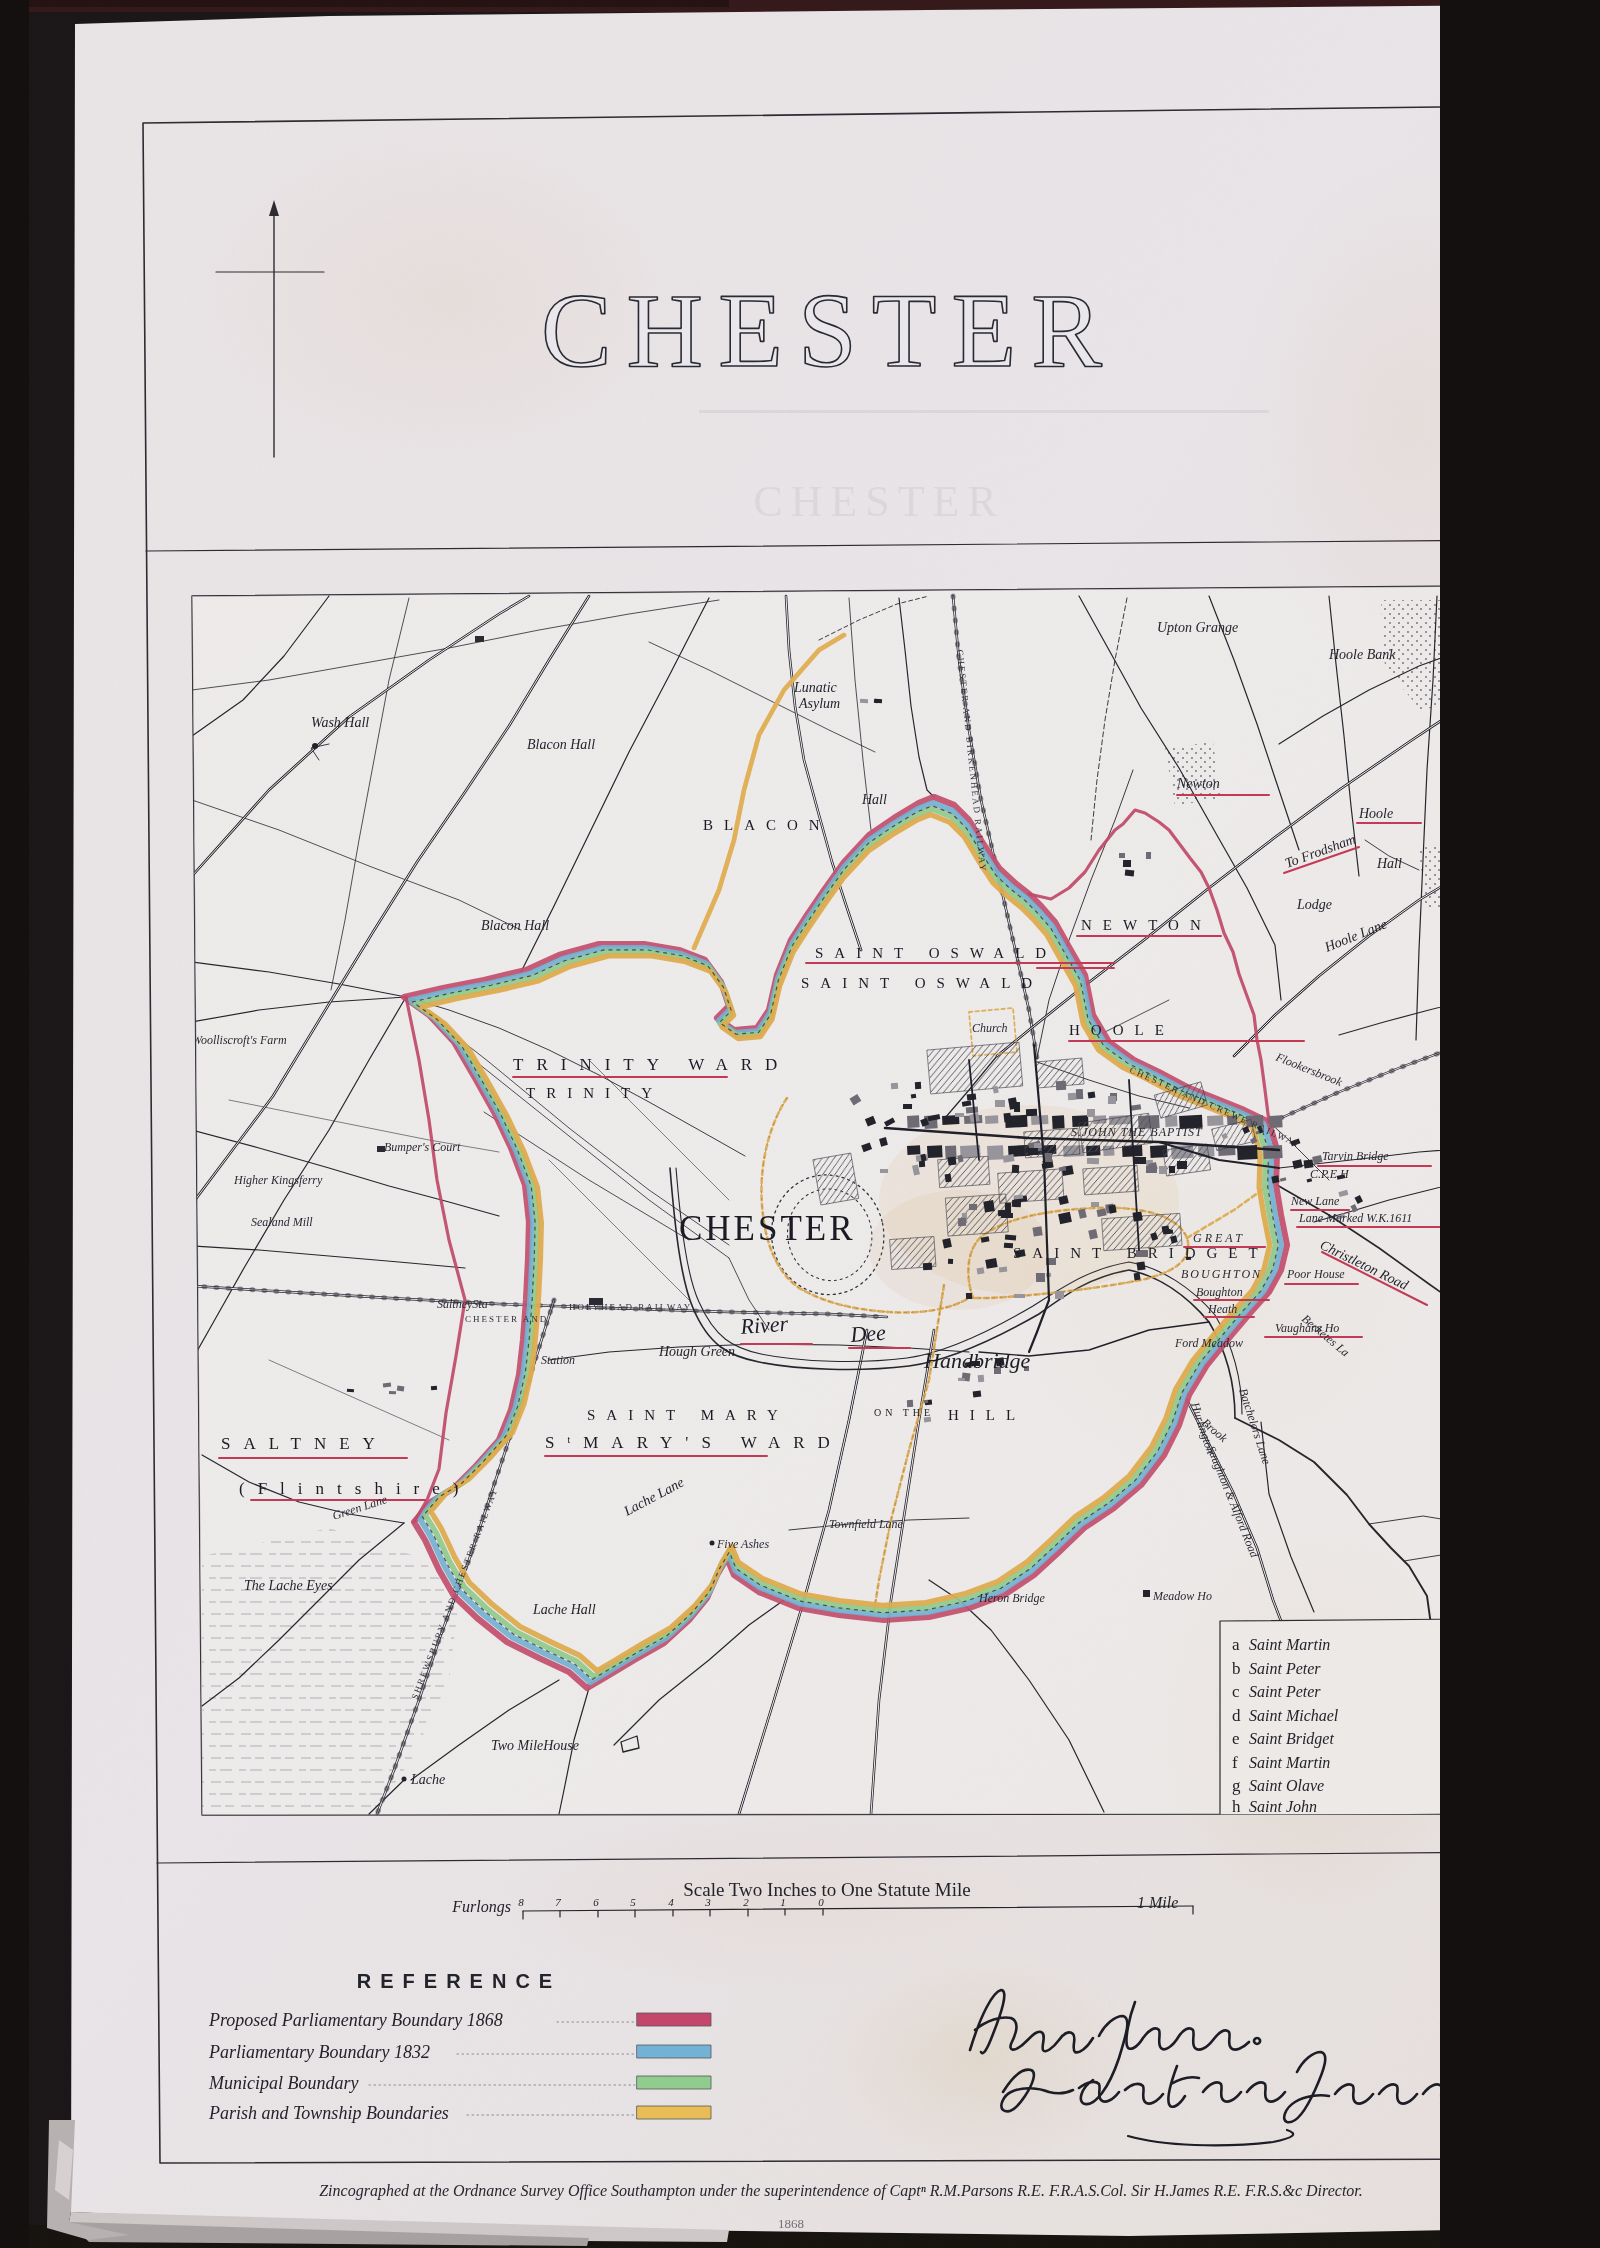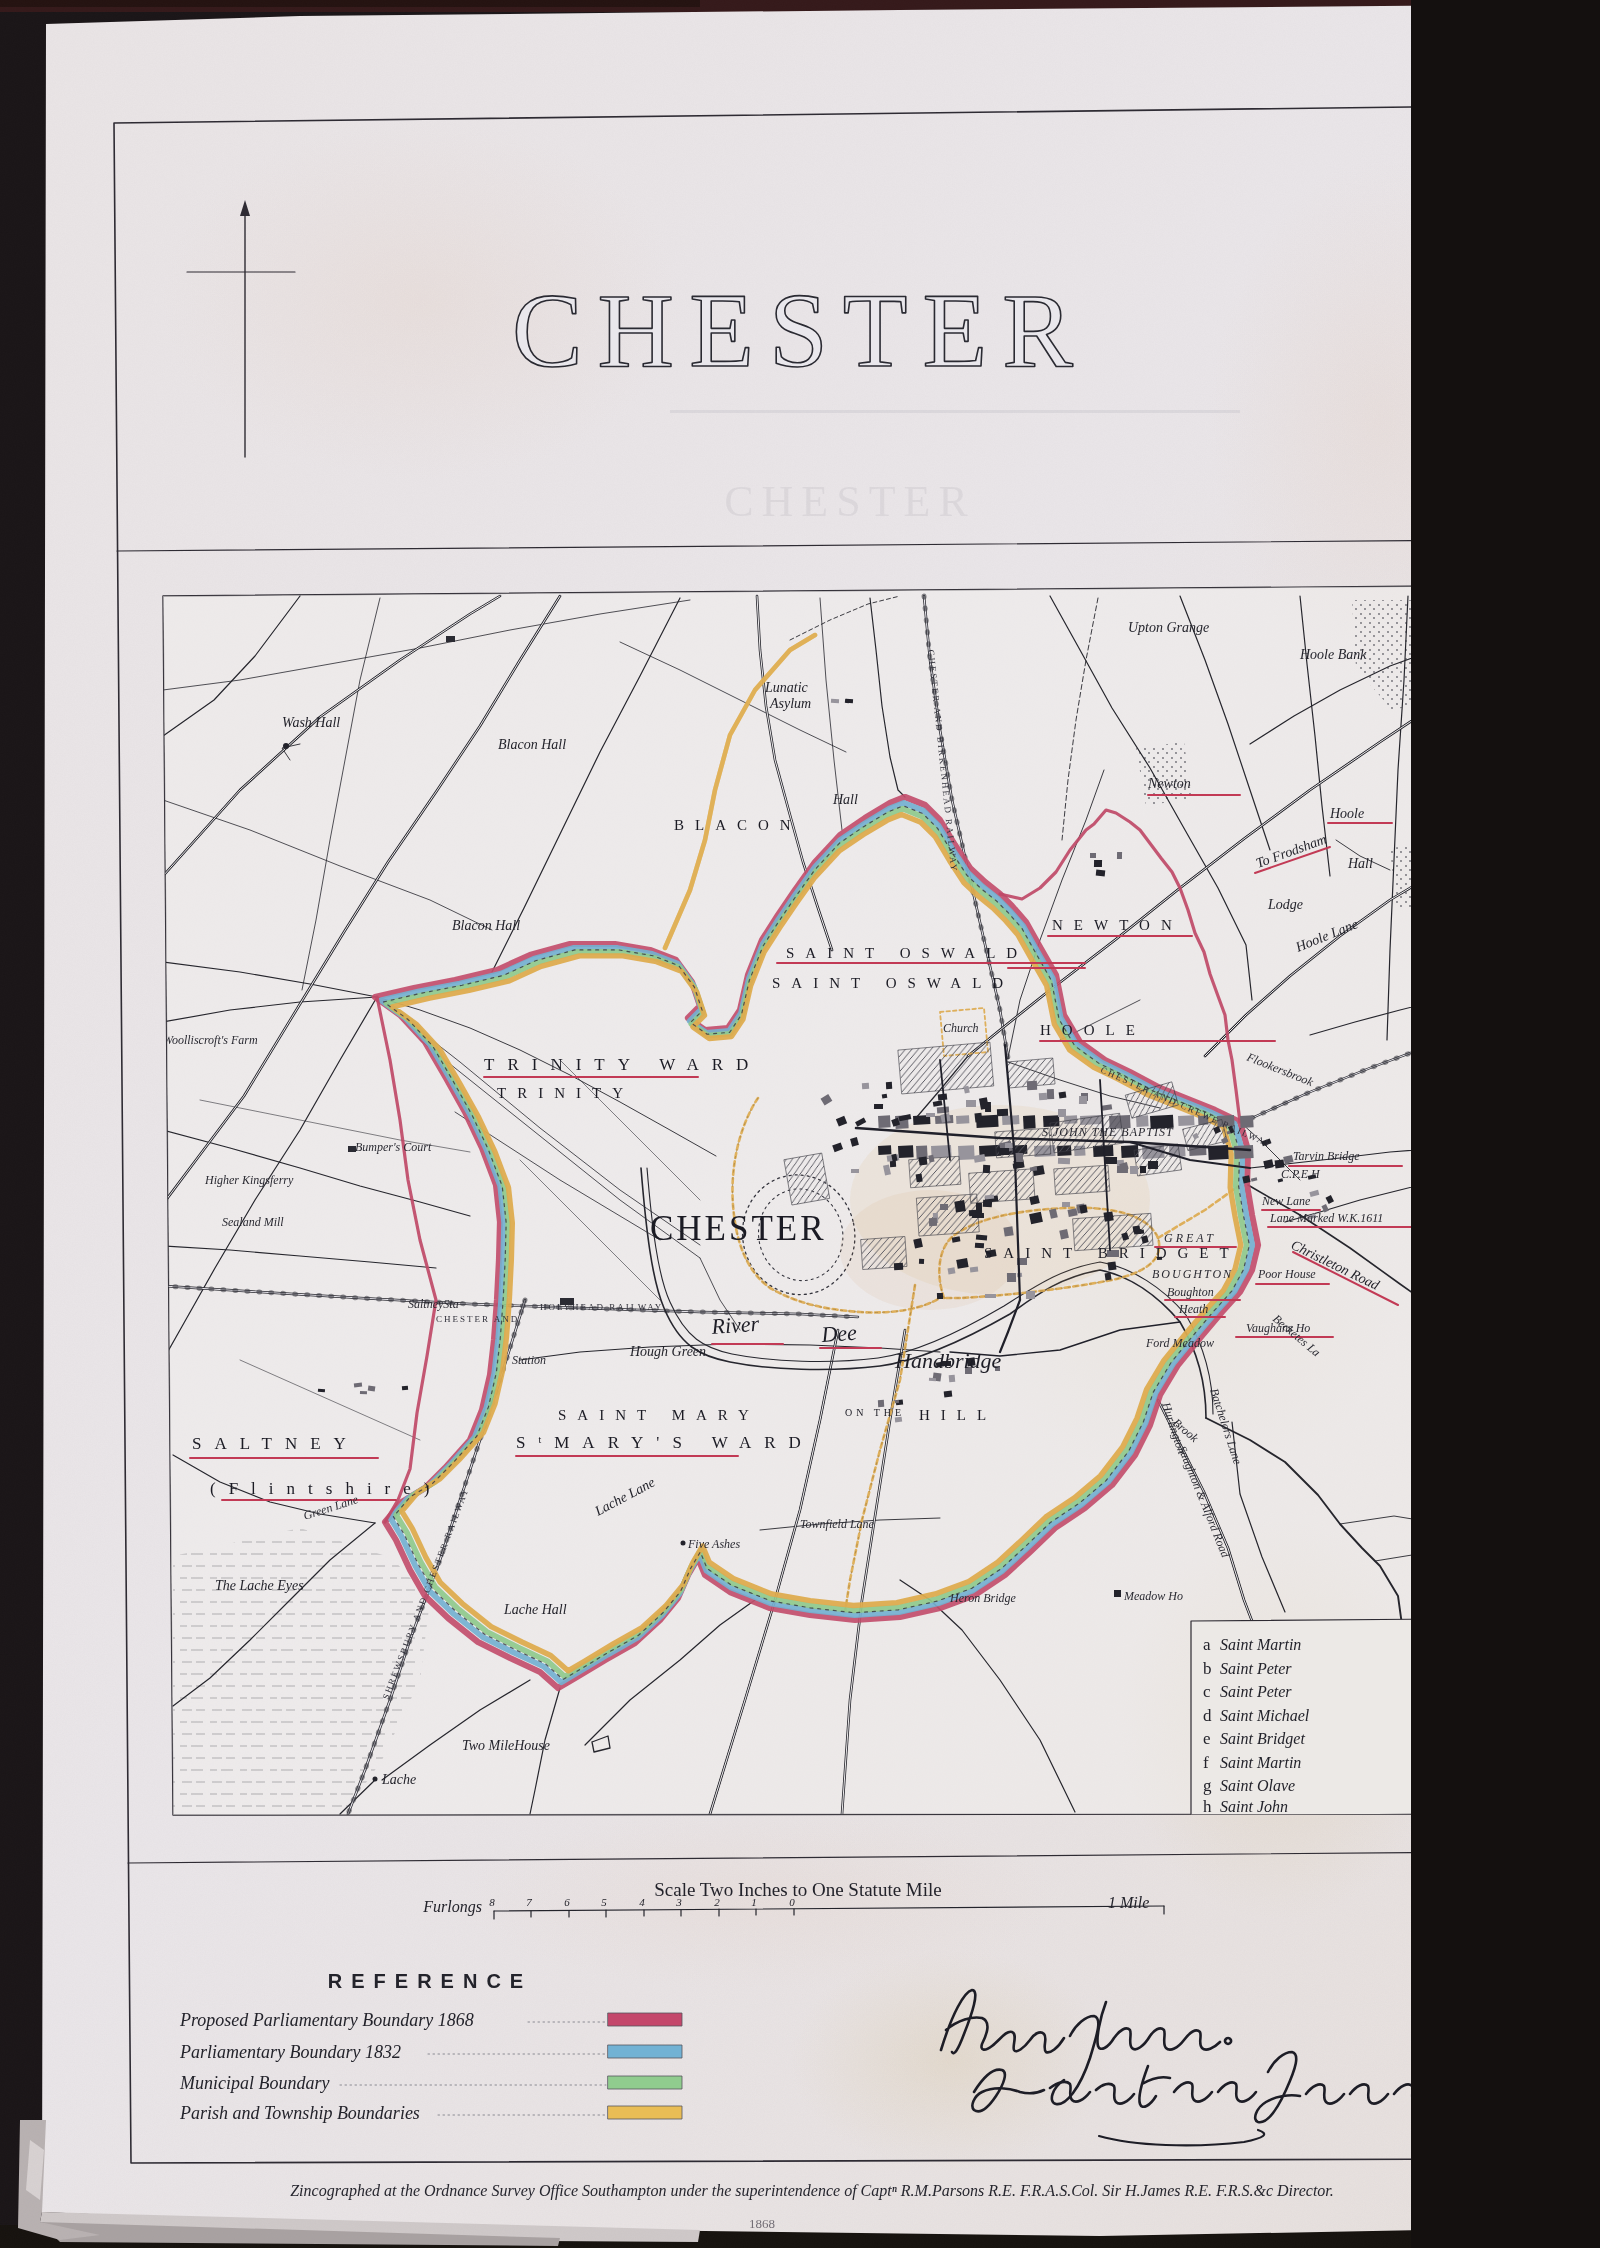--- a/index.html
+++ b/index.html
@@ -1,16 +1,16 @@
 <!DOCTYPE html>
 <html><head>
 <meta charset="utf-8">
 <style>
   html,body{margin:0;padding:0;background:#14100f;}
-  #pg{width:1411px;height:2248px;position:relative;overflow:hidden;}
+  #pg{width:1411px;height:2248px;position:relative;overflow:hidden;margin-left:29px;}
   text{font-family:"Liberation Serif",serif;}
   .it{font:italic 14px "Liberation Serif",serif;fill:#23232b;}
   .it2{font:italic 12px "Liberation Serif",serif;fill:#2a2a32;}
   .big{font:italic 22px "Liberation Serif",serif;fill:#1d1d26;}
   .ward{font:15px "Liberation Serif",serif;fill:#1b1b24;letter-spacing:11px;}
   .ward2{font:17px "Liberation Serif",serif;fill:#1b1b24;letter-spacing:13px;}
   .rail{font:9px "Liberation Serif",serif;fill:#30303a;letter-spacing:2px;}
   .leg{font:italic 16px "Liberation Serif",serif;fill:#23232b;}
 </style>
 </head>

